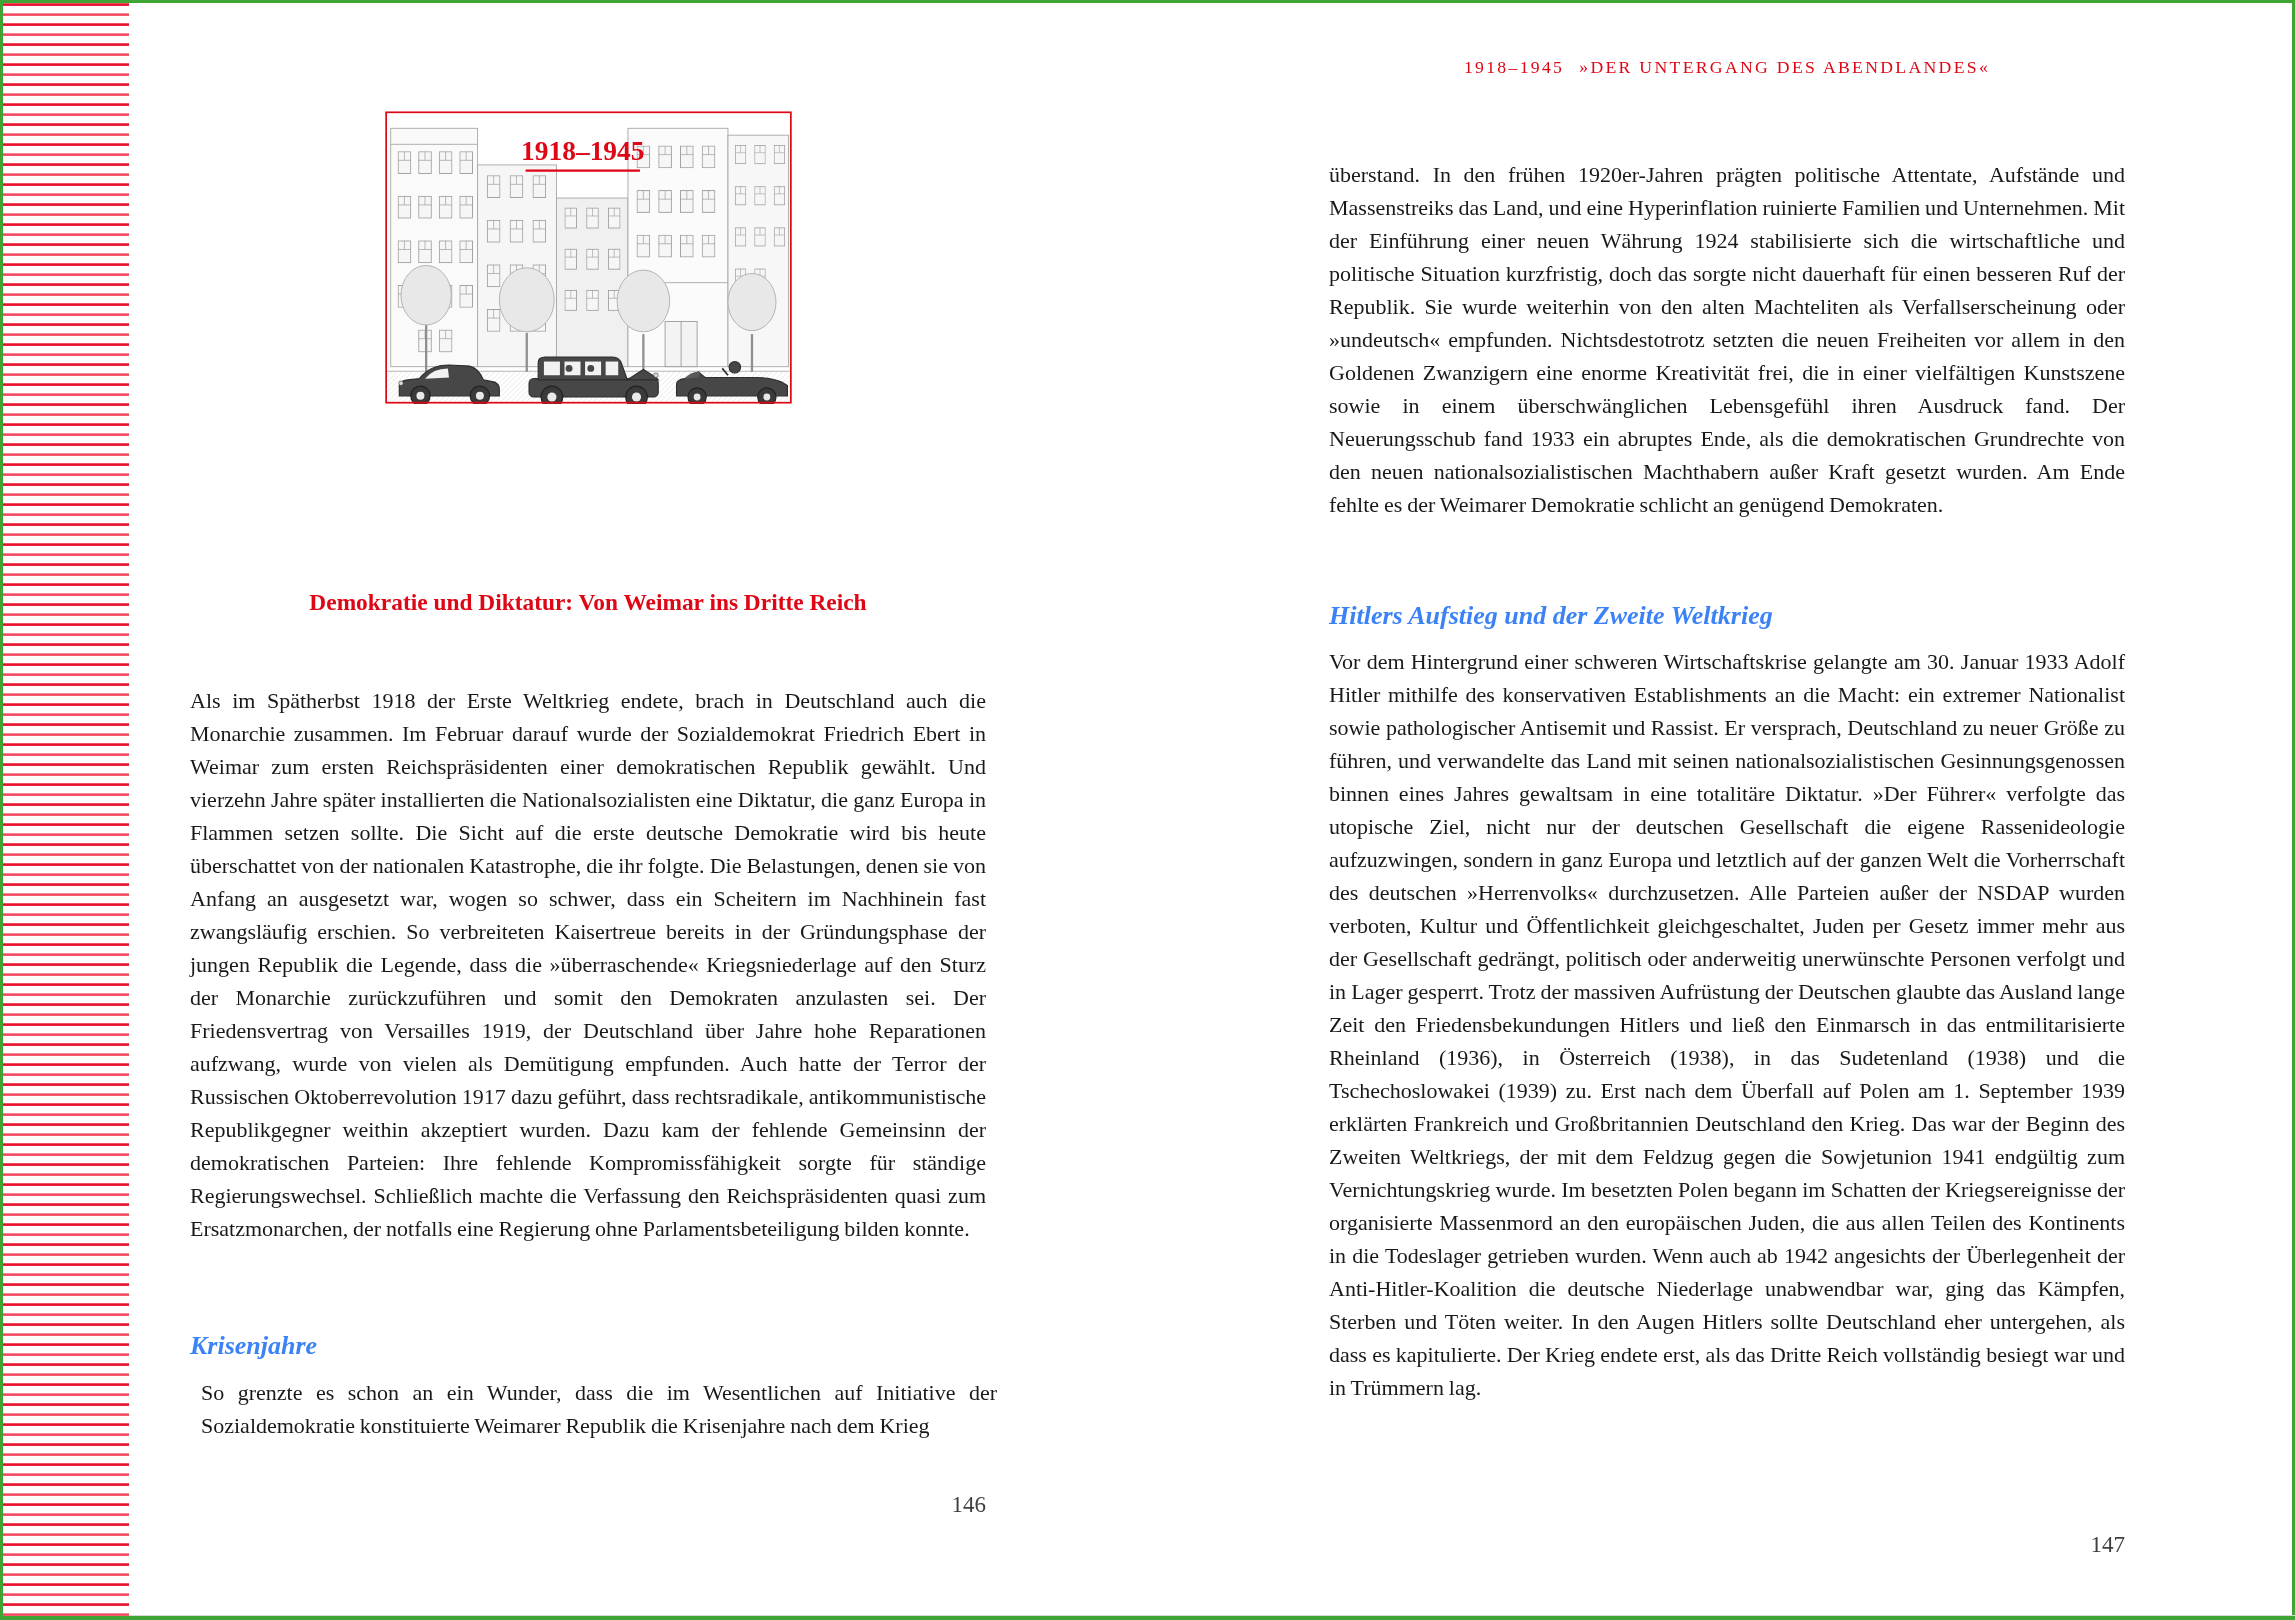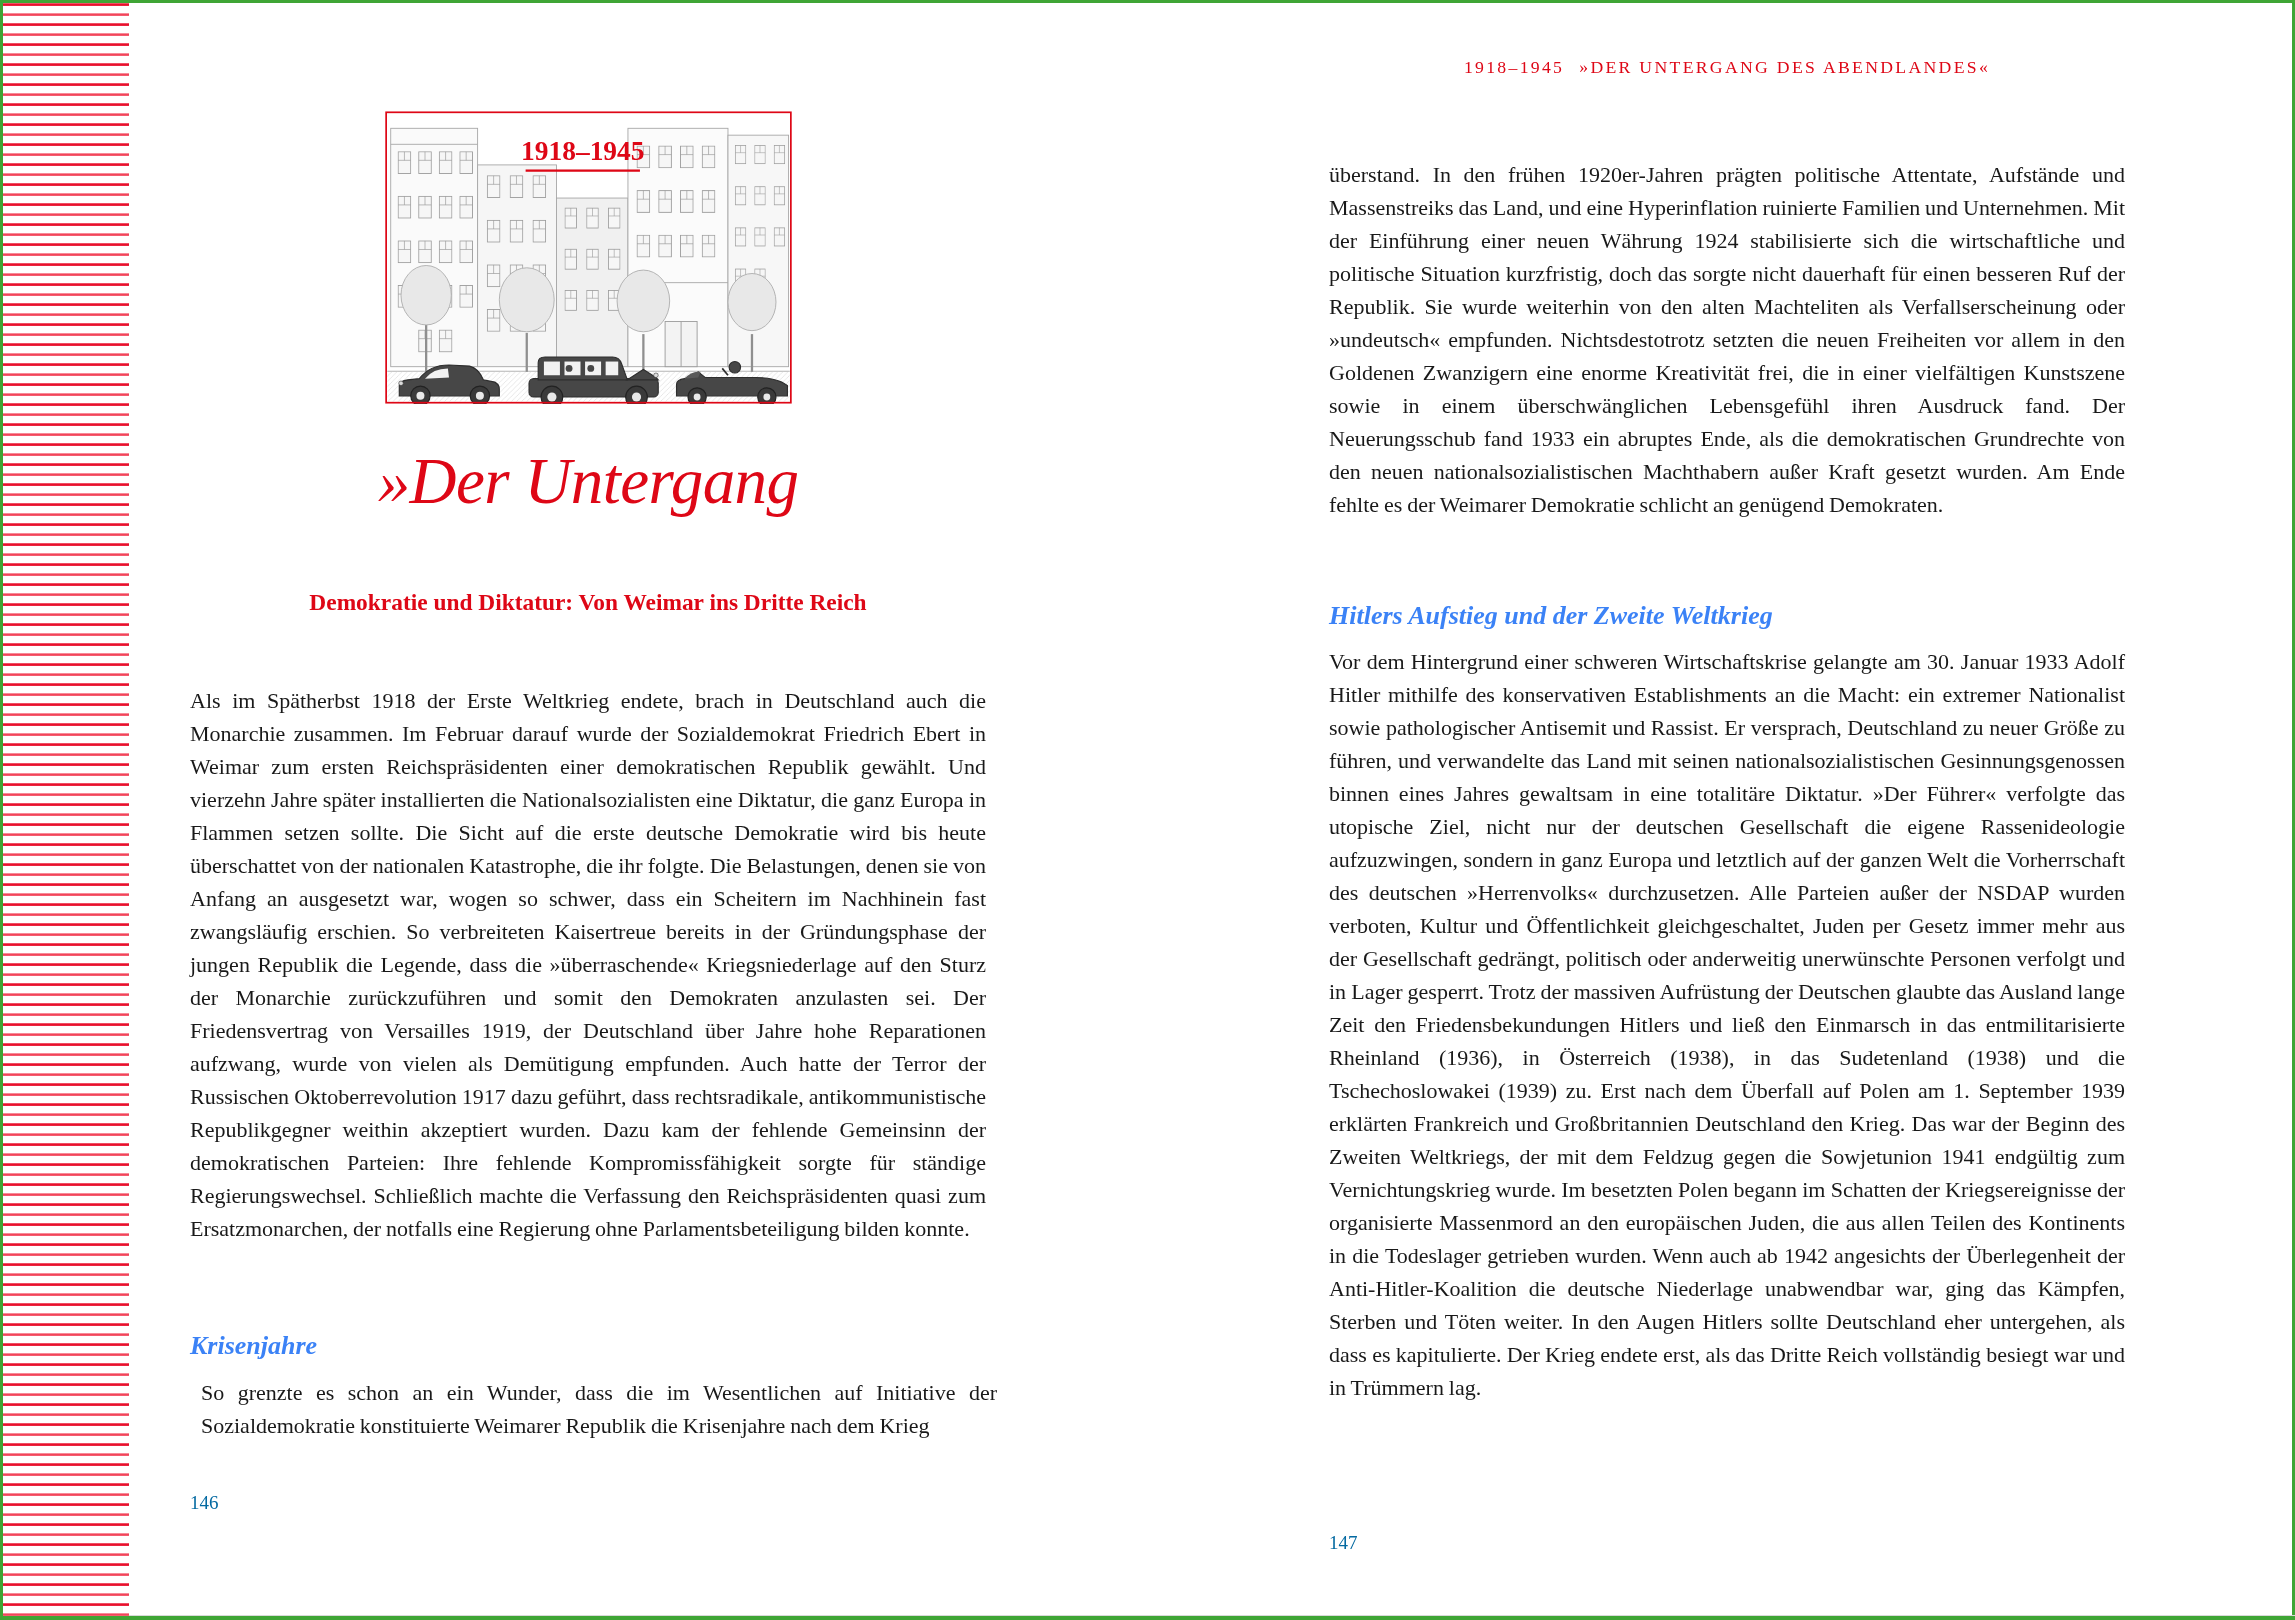--- a/index.html
+++ b/index.html
@@ -54,22 +54,22 @@
   .par-left-2{left:201px;top:1376px;}
   .par-right-1{left:1329px;top:147px;margin-top:11px;}
   .par-right-2{left:1329px;top:645px;}
   .section-heading{
     position:absolute;margin:0;font-style:italic;font-weight:bold;
     font-size:26px;line-height:30px;color:#3b82f6;
   }
   .head-left{left:190px;top:1331px;width:796px;}
   .head-right{left:1329px;top:601px;width:796px;}
   .page-number{
-    position:absolute;width:796px;text-align:left;
-    font-size:19px;color:#0369a1;
+    position:absolute;width:796px;text-align:right;
+    font-size:23px;color:#404040;
   }
   .pn-left{left:190px;top:1492px;}
   .pn-right{left:1329px;top:1532px;}
   .running-header{
     position:absolute;left:1329px;top:57px;width:796px;
     text-align:center;color:#de0716;font-size:17.7px;letter-spacing:2.3px;
     font-weight:normal;
   }
   .running-header .hdr-gap{display:inline-block;width:15px;}
 </style>
@@ -245,21 +245,21 @@
         </g>
 
         <text x="346" y="86" text-anchor="middle" font-family="Liberation Serif, serif" font-size="48" font-weight="bold" fill="#de0716">1918–1945</text>
         <rect x="246" y="102" width="200" height="4" fill="#de0716"></rect>
 
         <rect x="2" y="2" width="708" height="508" fill="none" stroke="#de0716" stroke-width="3"></rect>
       </svg>
     </figure>
 
     <h1 class="chapter-title">
-      <span>»Der Untergang</span><br>
+      <br>
     </h1>
 
     <h2 class="chapter-subtitle">Demokratie und Diktatur: Von Weimar ins Dritte Reich</h2>
 
     <p class="body-par par-left-1">Als im Spätherbst 1918 der Erste Weltkrieg endete, brach in Deutschland auch die Monarchie zusammen. Im Februar darauf wurde der Sozialdemokrat Friedrich Ebert in Weimar zum ersten Reichspräsidenten einer demokratischen Republik gewählt. Und vierzehn Jahre später installierten die Nationalsozialisten eine Diktatur, die ganz Europa in Flammen setzen sollte. Die Sicht auf die erste deutsche Demokratie wird bis heute überschattet von der nationalen Katastrophe, die ihr folgte. Die Belastungen, denen sie von Anfang an ausgesetzt war, wogen so schwer, dass ein Scheitern im Nachhinein fast zwangsläufig erschien. So verbreiteten Kaisertreue bereits in der Gründungsphase der jungen Republik die Legende, dass die »überraschende« Kriegsniederlage auf den Sturz der Monarchie zurückzuführen und somit den Demokraten anzulasten sei. Der Friedensvertrag von Versailles 1919, der Deutschland über Jahre hohe Reparationen aufzwang, wurde von vielen als Demütigung empfunden. Auch hatte der Terror der Russischen Oktoberrevolution 1917 dazu geführt, dass rechtsradikale, antikommunistische Republikgegner weithin akzeptiert wurden. Dazu kam der fehlende Gemeinsinn der demokratischen Parteien: Ihre fehlende Kompromissfähigkeit sorgte für ständige Regierungswechsel. Schließlich machte die Verfassung den Reichspräsidenten quasi zum Ersatzmonarchen, der notfalls eine Regierung ohne Parlamentsbeteiligung bilden konnte.</p>
 
     <h3 class="section-heading head-left">Krisenjahre</h3>
 
     <p class="body-par par-left-2">So grenzte es schon an ein Wunder, dass die im Wesentlichen auf Initiative der Sozialdemokratie konstituierte Weimarer Republik die Krisenjahre nach dem Krieg</p>
 

